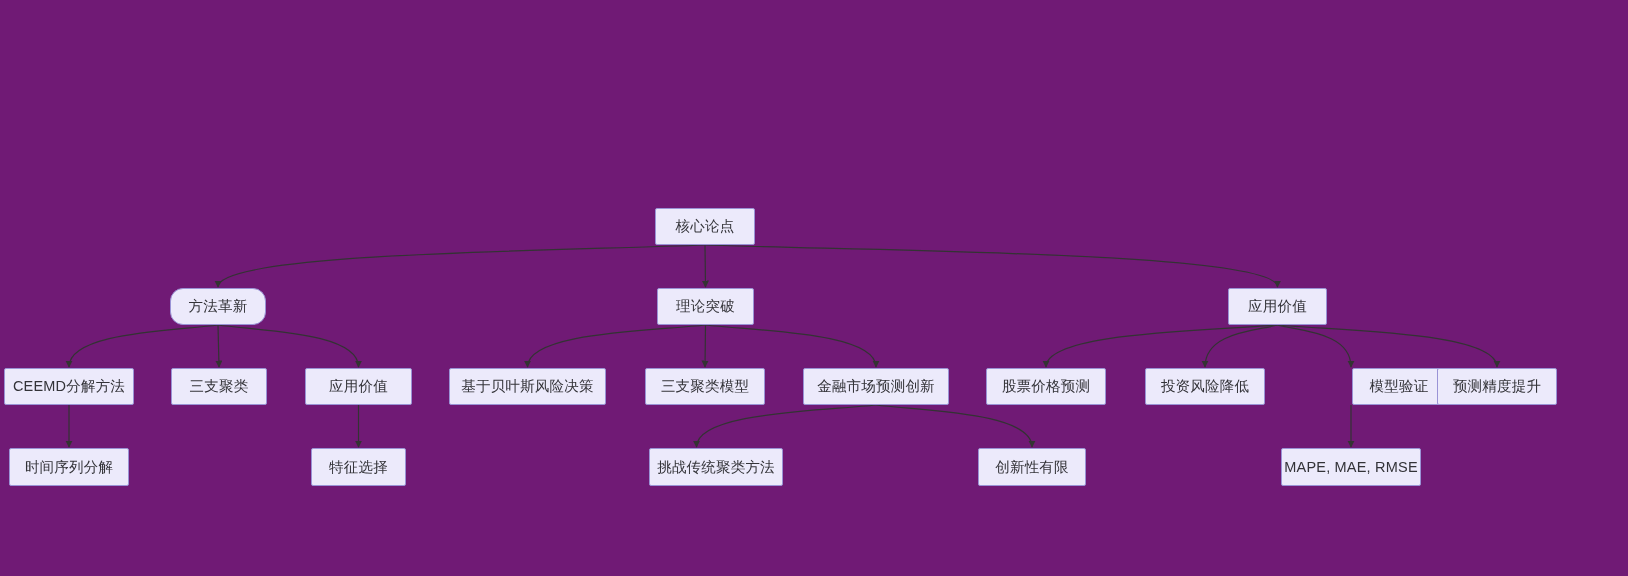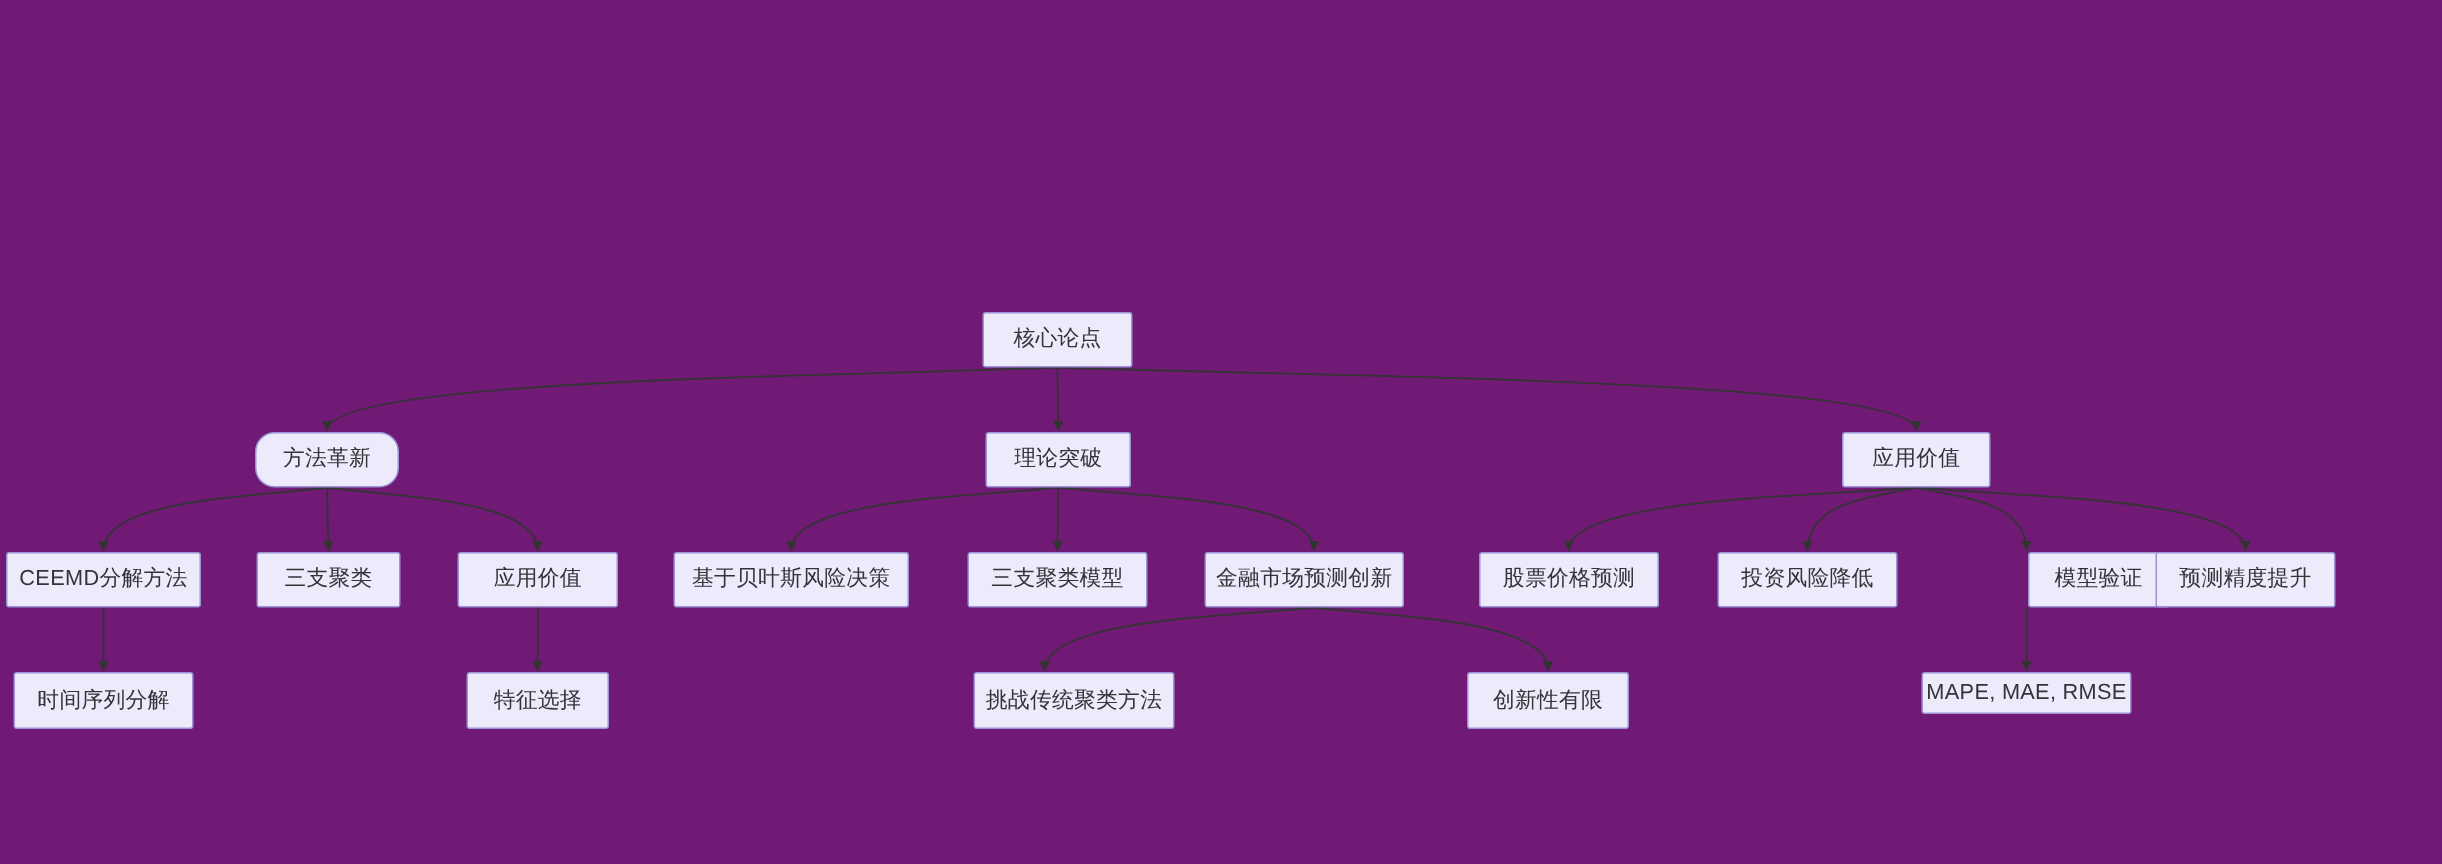--- a/index.html
+++ b/index.html
@@ -96,21 +96,21 @@
       </div>
       <div class="node" style="left: 305px; top: 368px; width: 107px; height: 37px; background: rgb(236, 234, 251); border-color: rgb(154, 147, 214); color: rgb(51, 51, 56);">
         <span class="node-label">应用价值</span>
       </div>
       <div class="node" style="left: 449px; top: 368px; width: 157px; height: 37px; background: rgb(236, 234, 251); border-color: rgb(154, 147, 214); color: rgb(51, 51, 56);">
         <span class="node-label">基于贝叶斯风险决策</span>
       </div>
       <div class="node" style="left: 645px; top: 368px; width: 120px; height: 37px; background: rgb(236, 234, 251); border-color: rgb(154, 147, 214); color: rgb(51, 51, 56);">
         <span class="node-label">三支聚类模型</span>
       </div>
-      <div class="node" style="left: 803px; top: 368px; width: 133px; height: 37px; background: rgb(236, 234, 251); border-color: rgb(154, 147, 214); color: rgb(51, 51, 56);">
+      <div class="node" style="left: 803px; top: 368px; width: 146px; height: 37px; background: rgb(236, 234, 251); border-color: rgb(154, 147, 214); color: rgb(51, 51, 56);">
         <span class="node-label">金融市场预测创新</span>
       </div>
       <div class="node" style="left: 986px; top: 368px; width: 120px; height: 37px; background: rgb(236, 234, 251); border-color: rgb(154, 147, 214); color: rgb(51, 51, 56);">
         <span class="node-label">股票价格预测</span>
       </div>
       <div class="node" style="left: 1145px; top: 368px; width: 120px; height: 37px; background: rgb(236, 234, 251); border-color: rgb(154, 147, 214); color: rgb(51, 51, 56);">
         <span class="node-label">投资风险降低</span>
       </div>
       <div class="node" style="left: 1352px; top: 368px; width: 94px; height: 37px; background: rgb(236, 234, 251); border-color: rgb(154, 147, 214); color: rgb(51, 51, 56);">
         <span class="node-label">模型验证</span>
@@ -123,17 +123,17 @@
       </div>
       <div class="node" style="left: 311px; top: 448px; width: 95px; height: 38px; background: rgb(236, 234, 251); border-color: rgb(154, 147, 214); color: rgb(51, 51, 56);">
         <span class="node-label">特征选择</span>
       </div>
       <div class="node" style="left: 620px; top: 448px; width: 134px; height: 38px; background: rgb(236, 234, 251); border-color: rgb(154, 147, 214); color: rgb(51, 51, 56); margin-left: 29px;">
         <span class="node-label">挑战传统聚类方法</span>
       </div>
       <div class="node" style="left: 978px; top: 448px; width: 108px; height: 38px; background: rgb(236, 234, 251); border-color: rgb(154, 147, 214); color: rgb(51, 51, 56);">
         <span class="node-label">创新性有限</span>
       </div>
-      <div class="node" style="left: 1281px; top: 448px; width: 140px; height: 28px; background: rgb(236, 234, 251); border-color: rgb(154, 147, 214); color: rgb(51, 51, 56);">
+      <div class="node" style="left: 1281px; top: 448px; width: 140px; height: 38px; background: rgb(236, 234, 251); border-color: rgb(154, 147, 214); color: rgb(51, 51, 56);">
         <span class="node-label">MAPE, MAE, RMSE</span>
       </div>
     </div>
 </div>
 
 </body></html>

